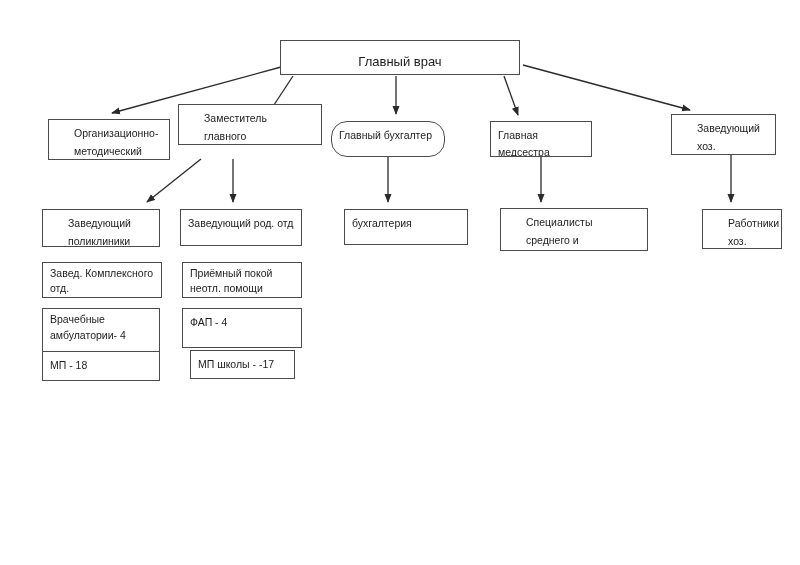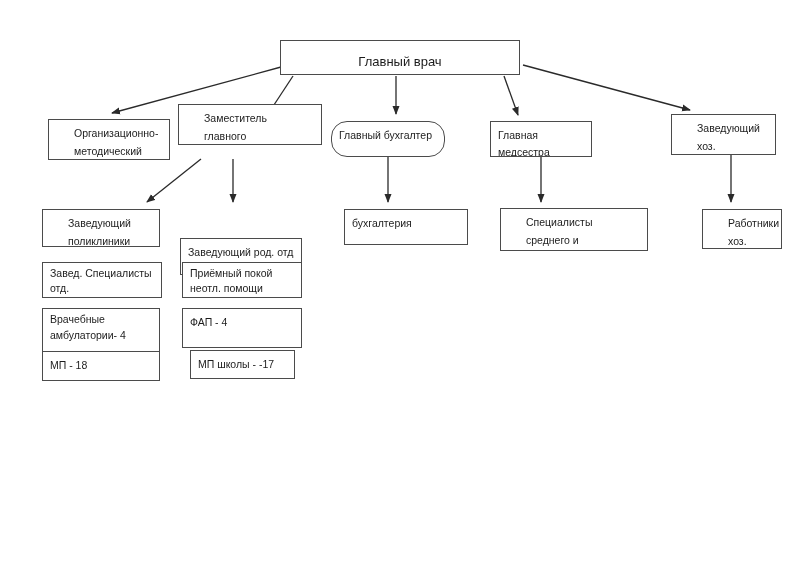--- a/index.html
+++ b/index.html
@@ -90,31 +90,31 @@
   <div class="node single" style="left:331px; top:121px; width:114px; height:36px;border-radius:16px;">Главный бухгалтер</div>
 
   <div class="node single" style="left:490px; top:121px; width:102px; height:36px;">Главная медсестра</div>
 
   <div class="node" style="left:671px; top:114px; width:105px; height:41px;">Заведующий хоз.
 части</div>
 
   <div class="node" style="left:42px; top:209px; width:118px; height:38px;">Заведующий
 поликлиники</div>
 
-  <div class="node single" style="left:180px; top:209px; width:122px; height:37px;margin-top:29px;">Заведующий род. отд</div>
+  <div class="node single" style="left:180px; top:209px; width:122px; height:37px;">Заведующий род. отд</div>
 
   <div class="node single" style="left:344px; top:209px; width:124px; height:36px;">бухгалтерия</div>
 
   <div class="node" style="left:500px; top:208px; width:148px; height:43px;">Специалисты среднего и
 младшего медзвена</div>
 
   <div class="node" style="left:702px; top:209px; width:80px; height:40px;">Работники
 хоз. части</div>
 
-  <div class="node tight" style="left:42px; top:262px; width:120px; height:36px;">Завед. Специалисты
+  <div class="node tight" style="left:42px; top:262px; width:120px; height:36px;">Завед. Комплексного
 отд.</div>
 
   <div class="node tight" style="left:182px; top:262px; width:120px; height:36px;">Приёмный покой
 неотл. помощи</div>
 
   <div class="node clipped" style="left:42px; top:308px; width:118px; height:47px;">Врачебные
 амбулатории- 4</div>
 
   <div class="node single" style="left:182px; top:308px; width:120px; height:40px;">ФАП - 4</div>
 

